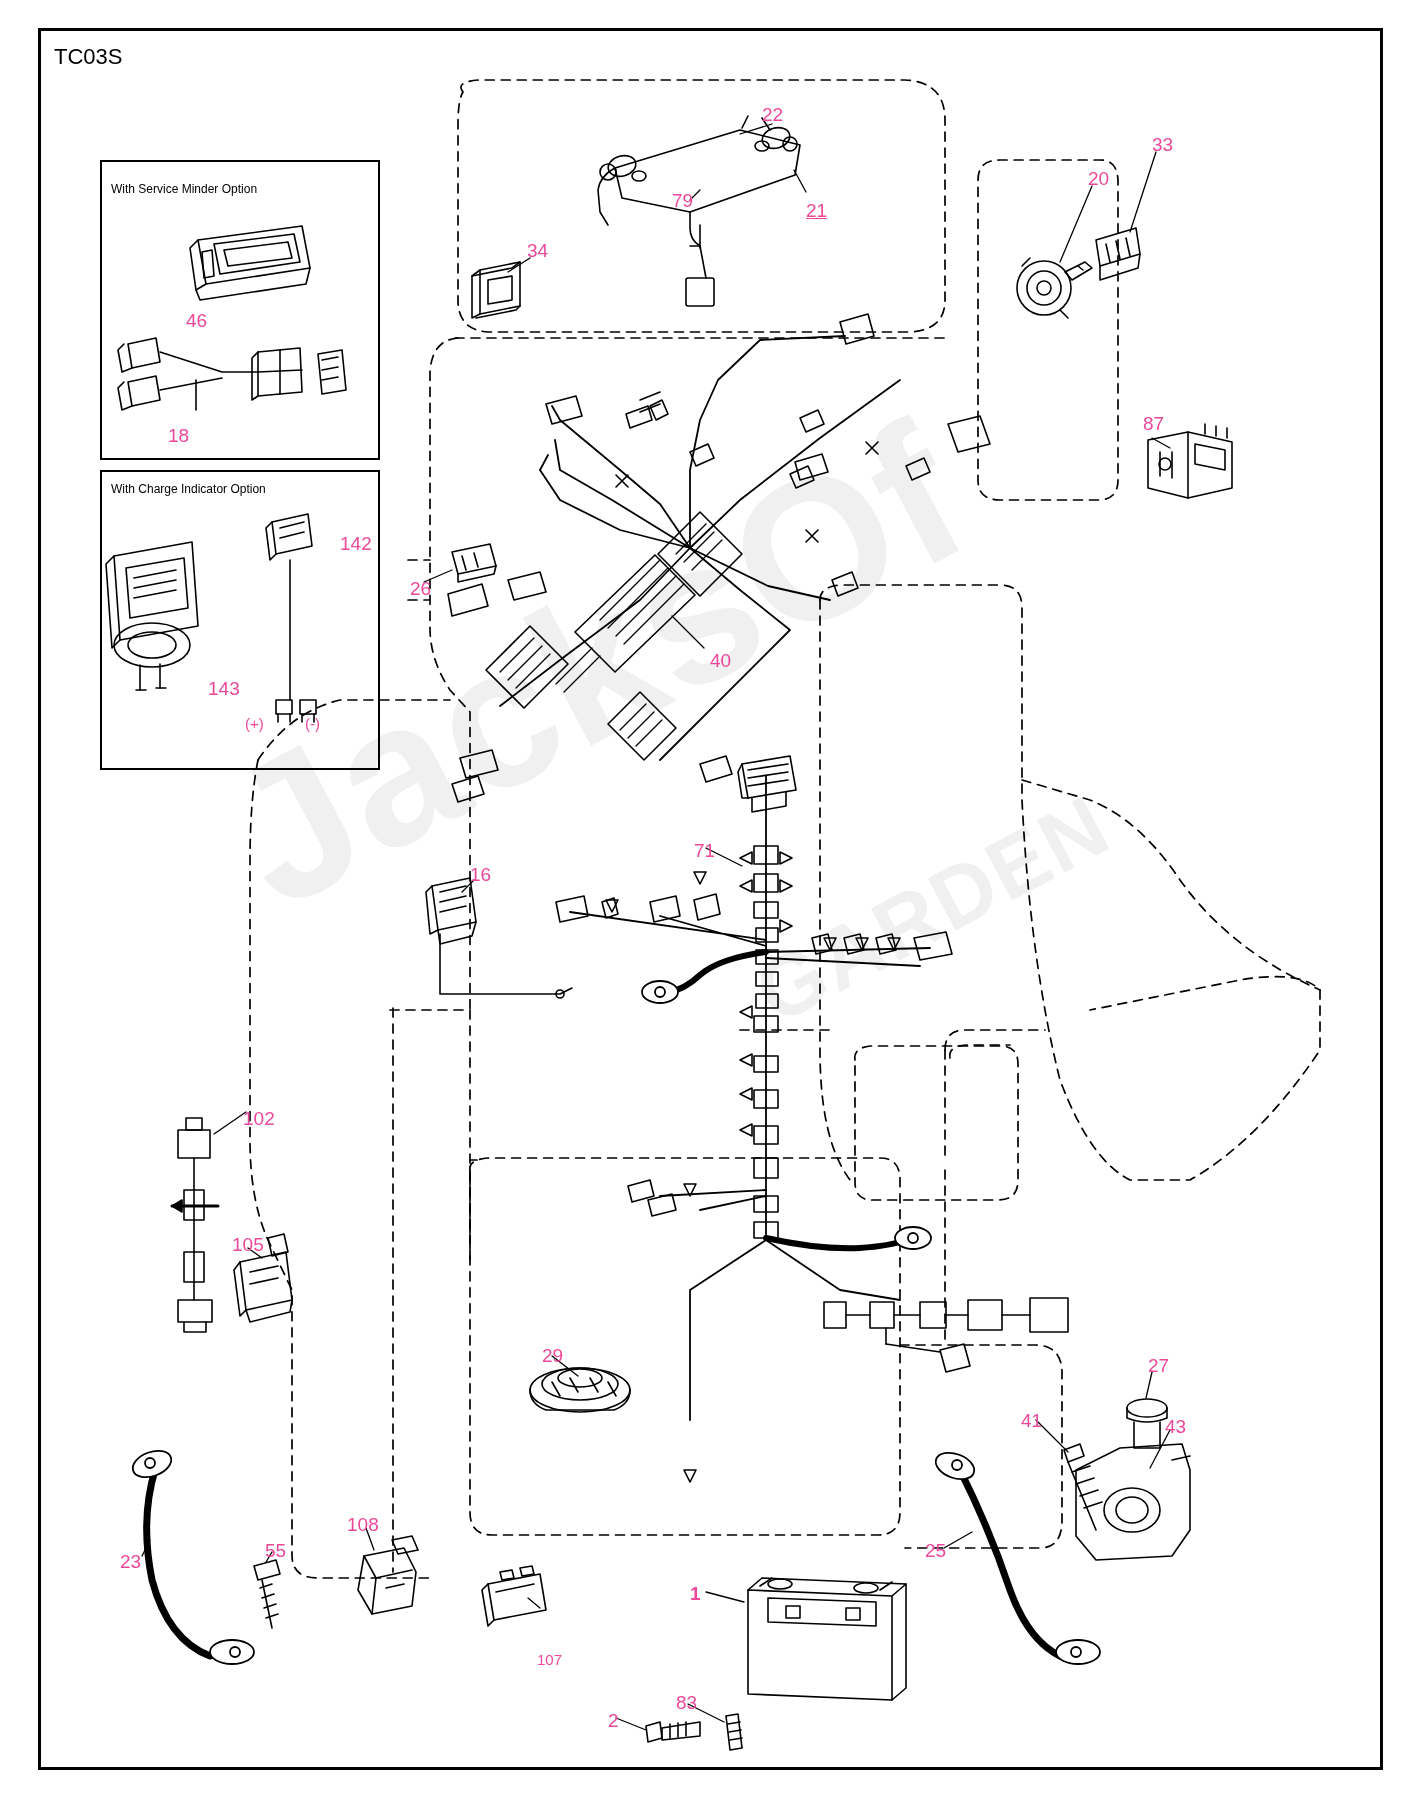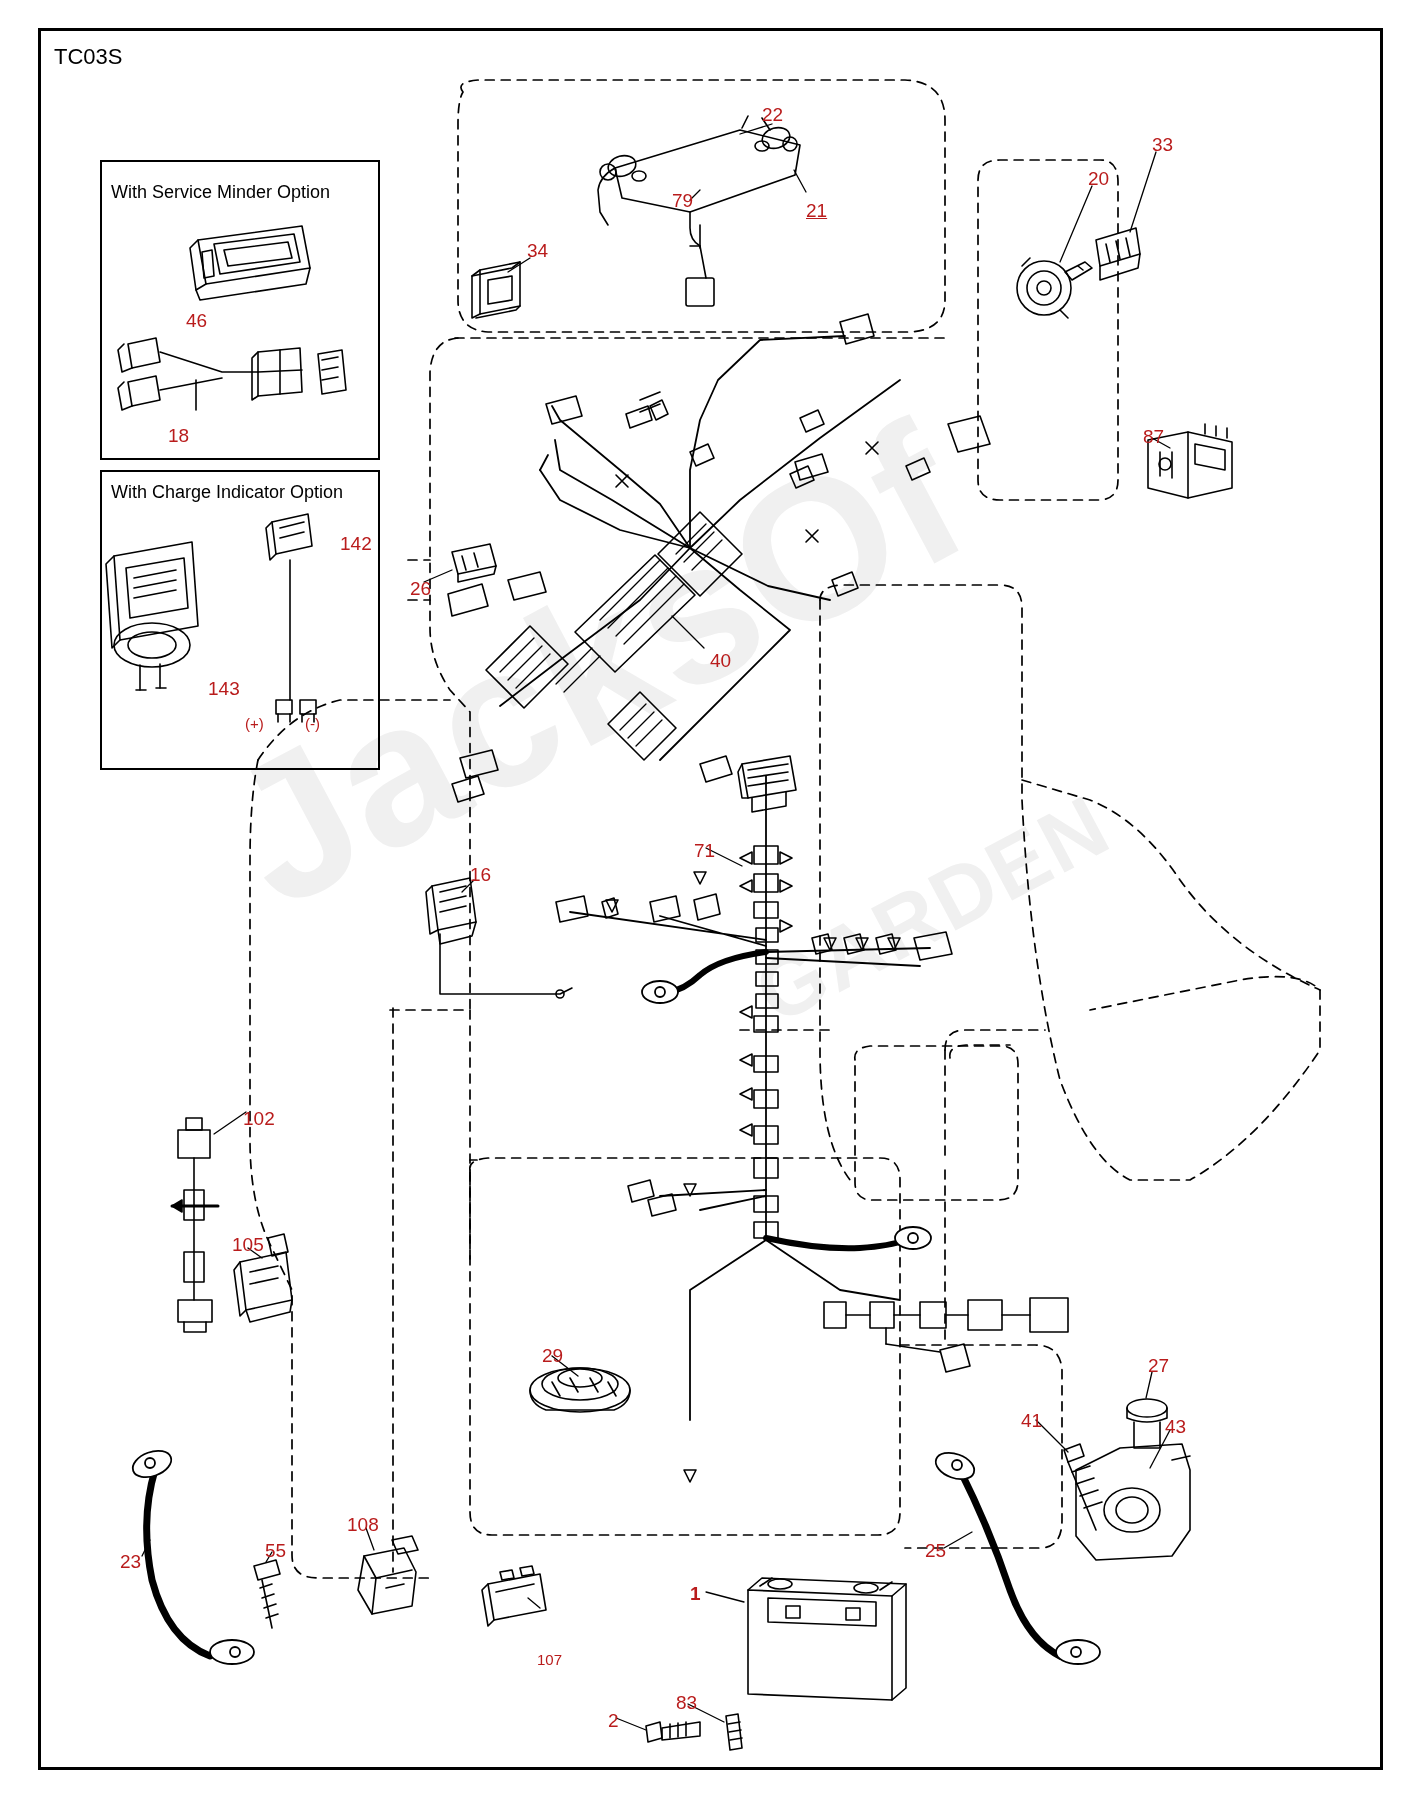--- a/index.html
+++ b/index.html
@@ -30,21 +30,21 @@
     position: absolute;
     left: 0;
     top: 0;
     width: 1419px;
     height: 1805px;
   }
   .label {
     position: absolute;
     font-family: "Liberation Sans", sans-serif;
     font-size: 19px;
-    color: #b91c1c;
+    color: #ec4899;
     white-space: nowrap;
   }
   .label.small {
     font-size: 15px;
   }
   .label.bold {
     font-weight: bold;
   }
   #page-code {
     position: absolute;
@@ -54,21 +54,21 @@
     color: #000;
   }
   .inset-box {
     position: absolute;
     border: 2px solid #000;
     background: transparent;
     box-sizing: border-box;
   }
   .inset-title {
     position: absolute;
-    font-size: 18px;
+    font-size: 12px;
     color: #000;
     background: #fff;
     padding: 0 3px;
     white-space: nowrap;
   }
   #wm {
     position: absolute;
     left: 180px;
     top: 430px;
     width: 980px;
@@ -531,21 +531,21 @@
       </g>
     </g>
   </svg>
 
   <div class="label" style="left:762px; top:104px;">22</div>
   <div class="label" style="left:672px; top:190px;">79</div>
   <div class="label" style="left:806px; top:200px;text-decoration:underline;">21</div>
   <div class="label" style="left:527px; top:240px;">34</div>
   <div class="label" style="left:1088px; top:168px;">20</div>
   <div class="label" style="left:1152px; top:134px;">33</div>
-  <div class="label" style="left:1143px; top:426px;">87</div>
+  <div class="label" style="left:1143px; top:413px;">87</div>
   <div class="label" style="left:410px; top:578px;">26</div>
   <div class="label" style="left:710px; top:650px;">40</div>
   <div class="label" style="left:470px; top:864px;">16</div>
   <div class="label" style="left:694px; top:840px;">71</div>
   <div class="label" style="left:243px; top:1108px;">102</div>
   <div class="label" style="left:232px; top:1234px;">105</div>
   <div class="label" style="left:542px; top:1345px;">29</div>
   <div class="label" style="left:1148px; top:1355px;">27</div>
   <div class="label" style="left:1021px; top:1410px;">41</div>
   <div class="label" style="left:1165px; top:1416px;">43</div>

